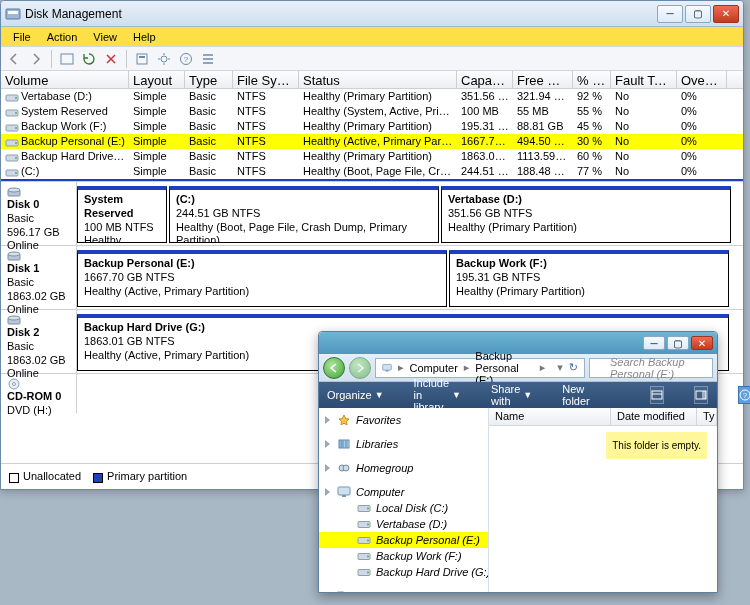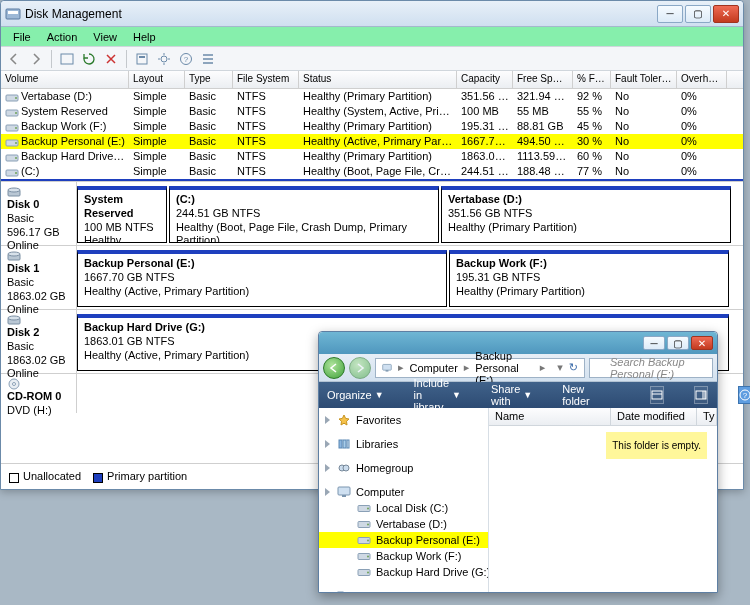--- a/index.html
+++ b/index.html
@@ -47,21 +47,21 @@
     border:1px solid #8aa8c6;
     border-radius:2px;
     display:flex; align-items:center; justify-content:center;
     background:linear-gradient(#f6fbff,#ddebf8);
     font-size:10px;
     cursor:default;
   }
   .win-btn.close { background:linear-gradient(#ef6b55,#c33a1f); color:#fff; border-color:#a03320; }
   .menubar {
     height:20px;
-    background:#86efac;
+    background:#fde047;
     border-bottom:1px solid #d0d6dc;
     display:flex; align-items:center;
     padding:0 4px;
   }
   .menubar span { padding:2px 8px; cursor:default; }
   .toolbar {
     height:24px;
     background:#f4f6f9;
     border-bottom:1px solid #d0d6dc;
     display:flex; align-items:center;
@@ -80,21 +80,21 @@
   .vol-header {
     display:flex;
     background:linear-gradient(#fdfdfe,#ebeef2);
     border-bottom:1px solid #cfcfcf;
     height:18px;
   }
   .vol-header .col {
     border-right:1px solid #cfcfcf;
     padding:2px 4px;
     overflow:hidden; white-space:nowrap; text-overflow:ellipsis;
-    font-size:10px;
+    font-size:13px;
   }
   .vol-rows .row {
     display:flex;
     height:15px;
   }
   .vol-rows .cell {
     padding:1px 4px;
     overflow:hidden; white-space:nowrap; text-overflow:ellipsis;
     font-size:11px;
   }
@@ -236,20 +236,21 @@
     flex:1;
     display:flex;
     overflow:hidden;
   }
   .ex-nav {
     width:170px;
     border-right:1px solid #d7dee5;
     background:#fff;
     padding:4px 0;
     overflow:auto;
+    font-style:italic;
   }
   .nav-item {
     display:flex; align-items:center;
     padding:2px 6px;
     gap:5px;
     white-space:nowrap;
   }
   .nav-item.collapsible::before {
     content:"";
     width:0; height:0;

